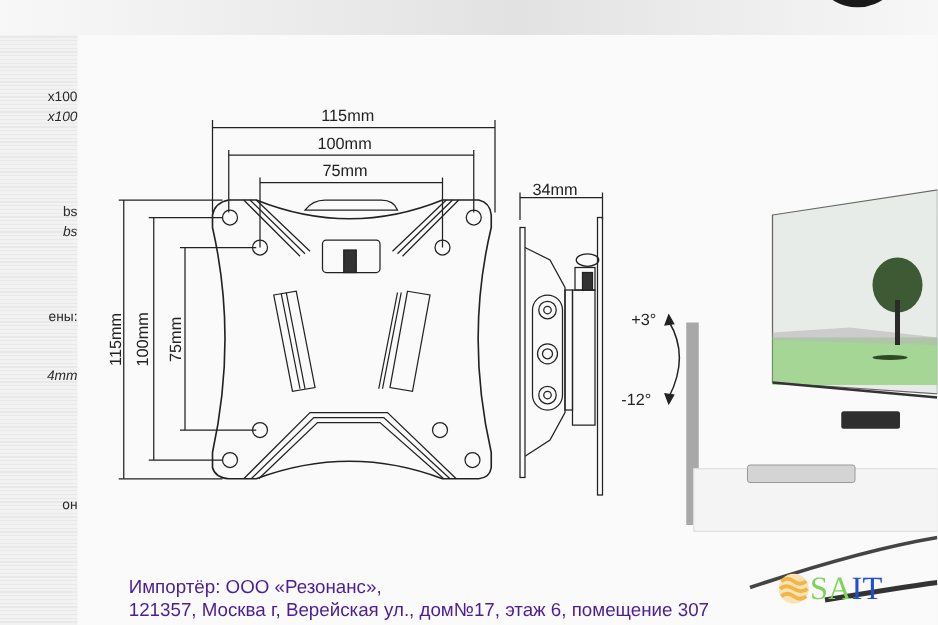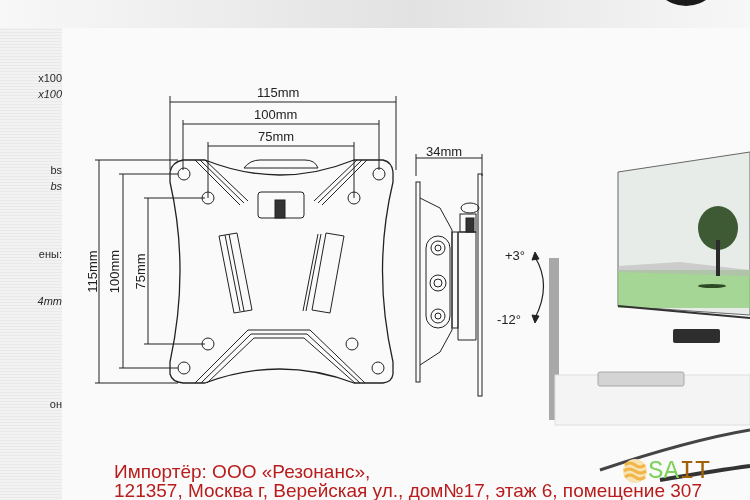--- a/index.html
+++ b/index.html
@@ -11,25 +11,25 @@
   .left-panel { position:absolute; left:0; top:28px; width:62px; height:472px;
     background:repeating-linear-gradient(0deg,#f2f2f2 0px,#f2f2f2 2px,#e9e9e9 2px,#e9e9e9 3px); }
   .spec { position:absolute; right:0; font-size:11px; color:#2a2a2a; white-space:nowrap; text-align:right; }
   .spec.it { font-style:italic; }
   .logo-ring { position:absolute; left:650px; top:-30px; width:72px; height:36px;
     border:6px solid #1a1a1a; border-top:none; border-radius:0 0 40px 40px; }
   svg.drawing { position:absolute; left:0; top:0; }
   .dim { position:absolute; font-size:13px; color:#222; white-space:nowrap; }
   .vdim { position:absolute; font-size:13px; color:#222; white-space:nowrap; transform:rotate(-90deg); transform-origin:center; }
   .angle { position:absolute; font-size:13px; color:#222; }
-  .importer { position:absolute; left:114px; font-size:19px; color:#b91c1c; white-space:nowrap; }
+  .importer { position:absolute; left:103px; font-size:15px; color:#4c1d95; white-space:nowrap; }
   .brand { position:absolute; left:622px; top:455px; display:flex; align-items:center; }
-  .brand-text { font-size:26px; letter-spacing:0px; font-family:Liberation Mono, monospace; }
+  .brand-text { font-size:26px; letter-spacing:0px; font-family:Liberation Serif, serif; }
   .brand-sa { color:#7fd25a; }
-  .brand-it { color:#a16207; }
+  .brand-it { color:#1d4ed8; }
 </style>
 </head>
 <body>
 
 <div class="top-band"></div>
 <div class="page"></div>
 <div class="logo-ring"></div>
 
 <div class="left-panel">
   <div class="spec" style="top:44px">x100</div>

